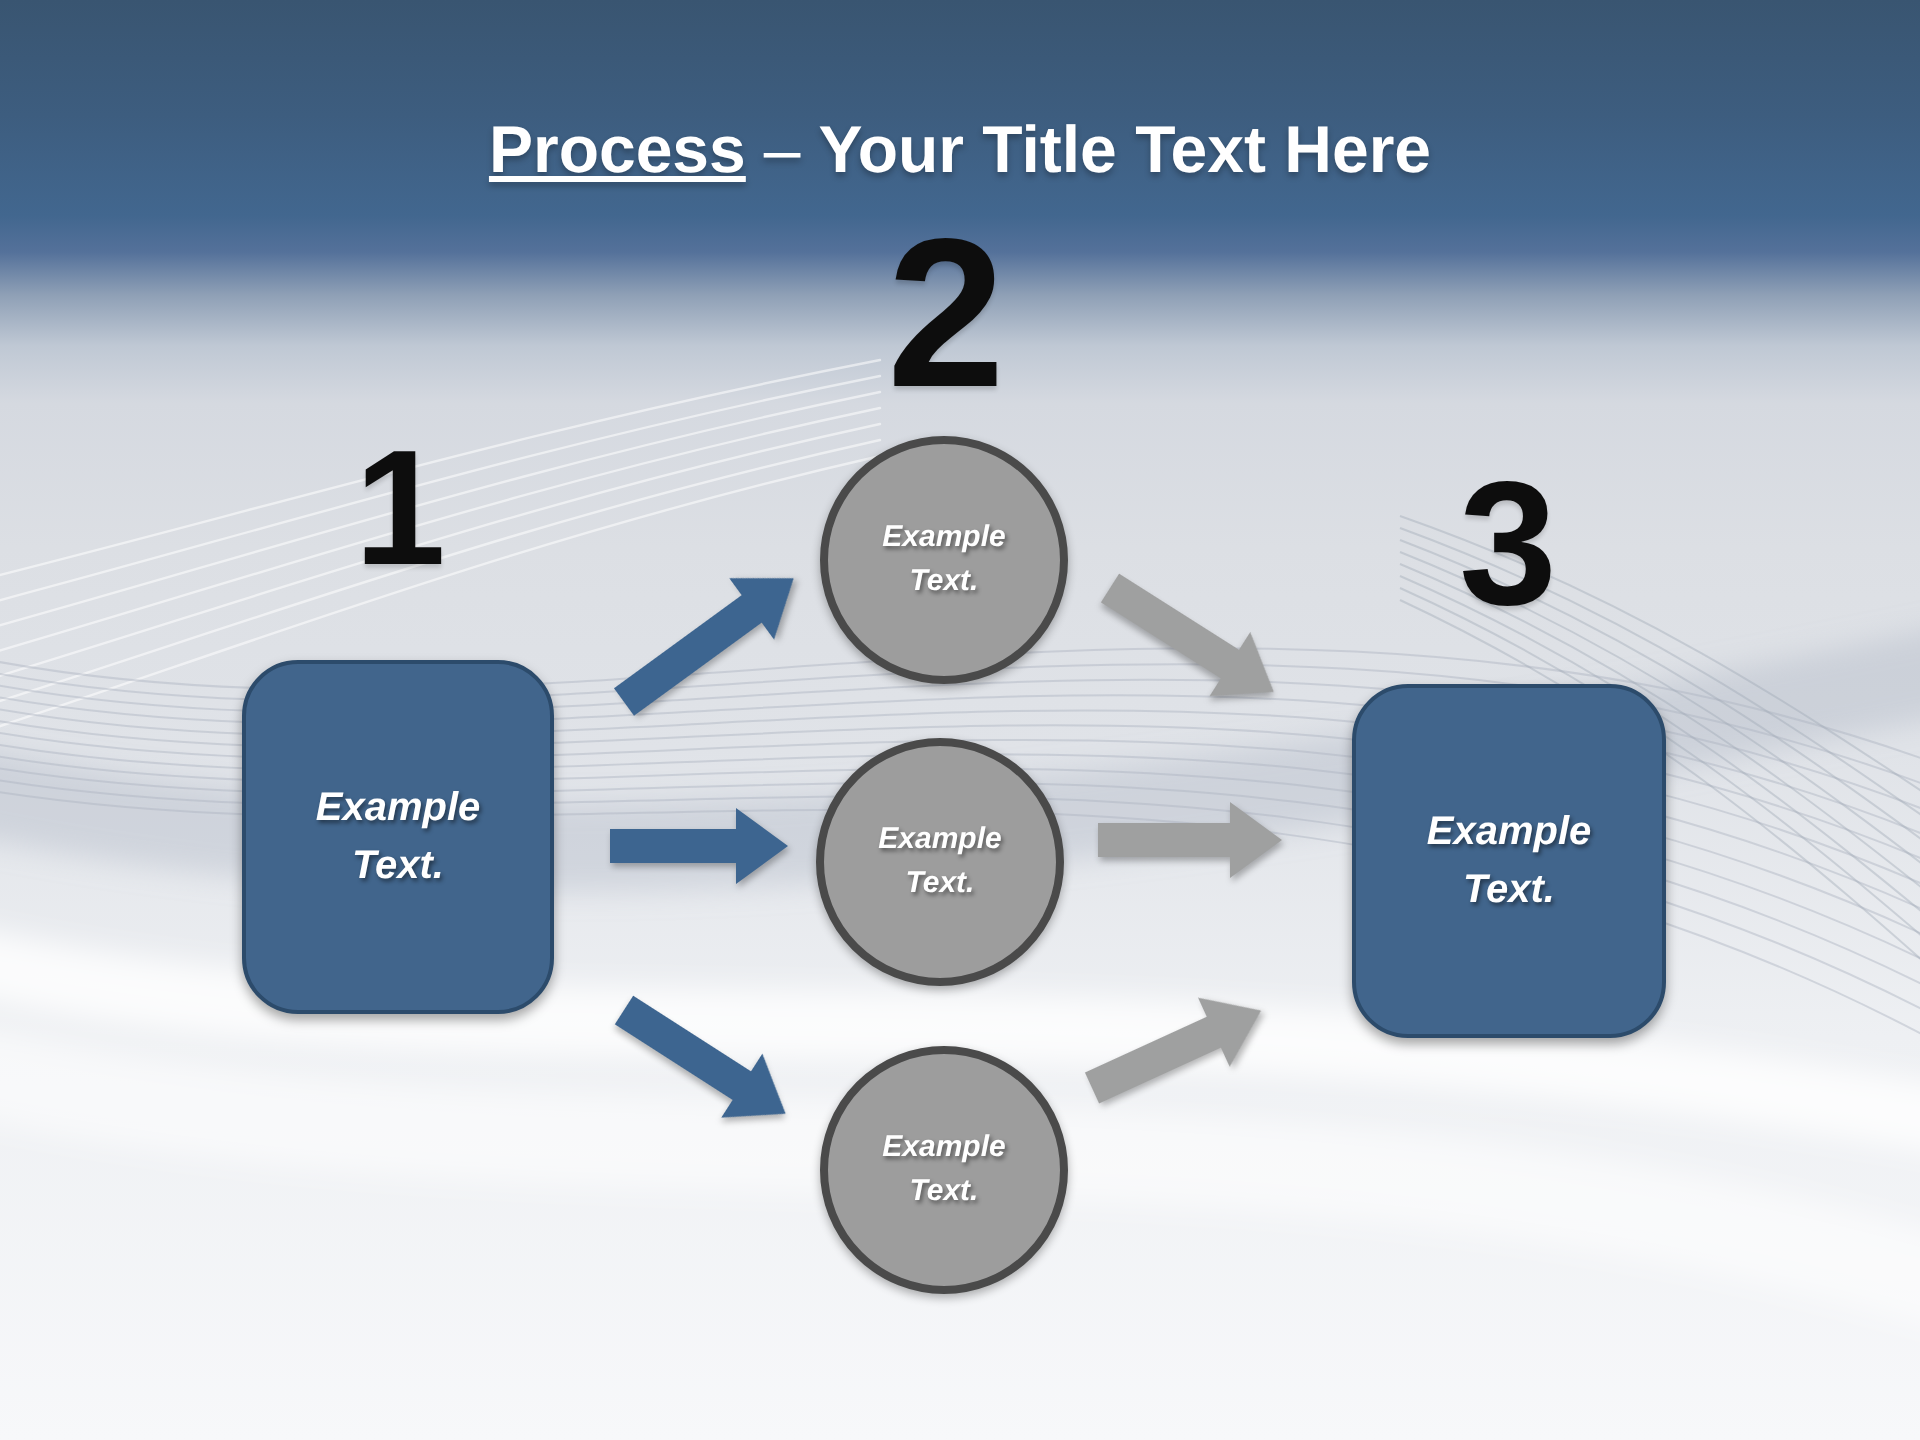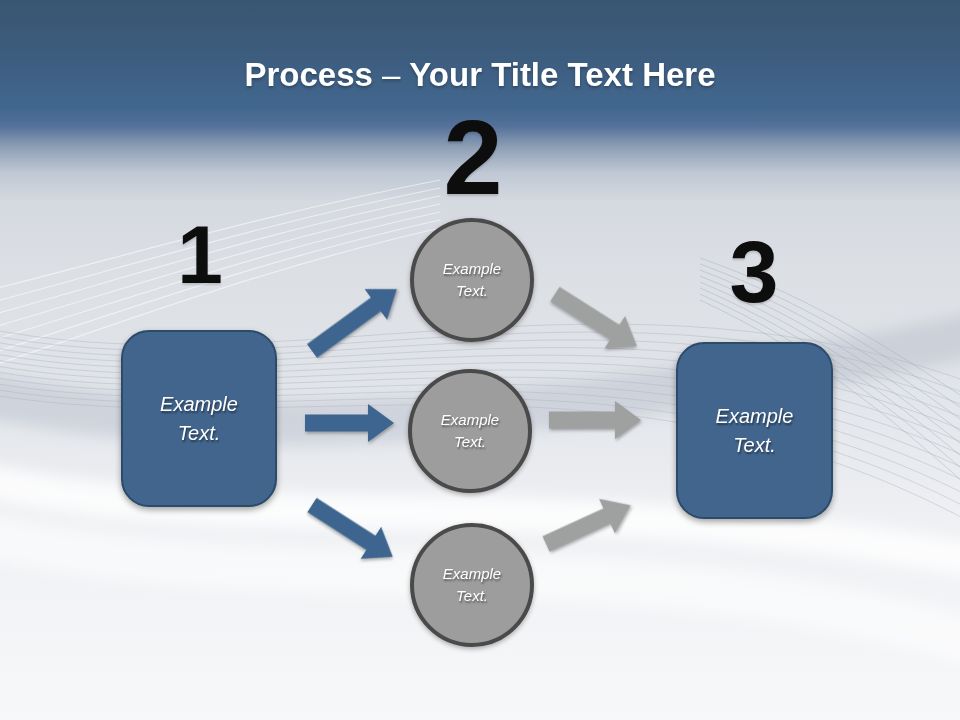--- a/index.html
+++ b/index.html
@@ -22,21 +22,21 @@
       #eef0f3 72%,
       var(--bg-bottom, #f7f8fa) 100%);
   }
   .waves { position: absolute; inset: 0; z-index: 1; }
   .slide-title {
     position: absolute; top: 55px; left: 0; width: 960px; z-index: 3;
     text-align: center; font-size: 33px; line-height: 40px;
     color: var(--title-text, #fff);
     text-shadow: 0 2px 3px rgba(0,0,0,0.28);
   }
-  .slide-title .emph { font-weight: 700; }
+  .slide-title .emph { font-weight: 700; text-decoration: underline; }
   .slide-title .sep { margin: 0 9px; font-weight: 400; }
   .slide-title .rest { font-weight: 700; }
   .num {
     position: absolute; z-index: 3; text-align: center;
     color: var(--number-text, #0d0d0d); font-weight: 700;
     text-shadow: 0 2px 2px rgba(0,0,0,0.15);
   }
   .num1 { left: 153px; top: 210px; width: 94px; font-size: 82px; line-height: 90px; }
   .num2 { left: 423px; top: 100px; width: 100px; font-size: 106px; line-height: 114px; }
   .num3 { left: 704px; top: 224px; width: 100px; font-size: 88px; line-height: 96px; }
@@ -44,21 +44,21 @@
     position: absolute; z-index: 2; box-sizing: border-box;
     background: var(--box-fill, #41658c);
     border: 2px solid var(--box-border, #2c4b6b);
     border-radius: 28px;
     box-shadow: 0 3px 6px rgba(0,0,0,0.35);
     display: flex; flex-direction: column; align-items: center; justify-content: center;
   }
   .box-left  { left: 121px; top: 330px; width: 156px; height: 177px; }
   .box-right { left: 676px; top: 342px; width: 157px; height: 177px; }
   .proc-box .label, .proc-circle .label {
-    color: var(--box-text, #fff); font-weight: 400; font-style: italic;
+    color: var(--box-text, #fff); font-weight: 700; font-style: italic;
     text-align: center; text-shadow: 1px 1.5px 2px rgba(0,0,0,0.45);
   }
   .proc-box .label { font-size: 20px; line-height: 1.45; }
   .proc-circle {
     position: absolute; z-index: 2; box-sizing: border-box;
     width: 124px; height: 124px; border-radius: 50%;
     background: var(--circle-fill, #9d9d9d);
     border: 4px solid var(--circle-border, #4a4a4a);
     box-shadow: 0 2px 5px rgba(0,0,0,0.3);
     display: flex; flex-direction: column; align-items: center; justify-content: center;

